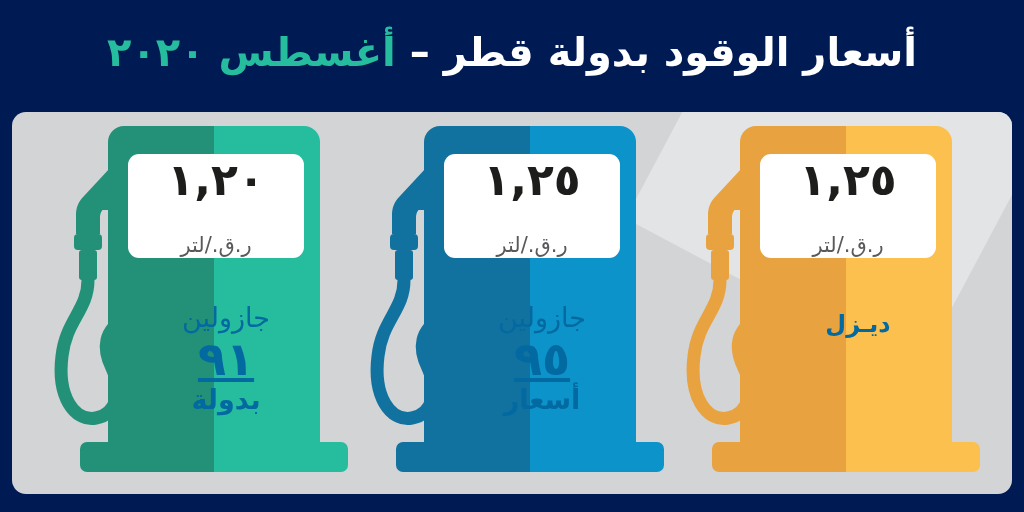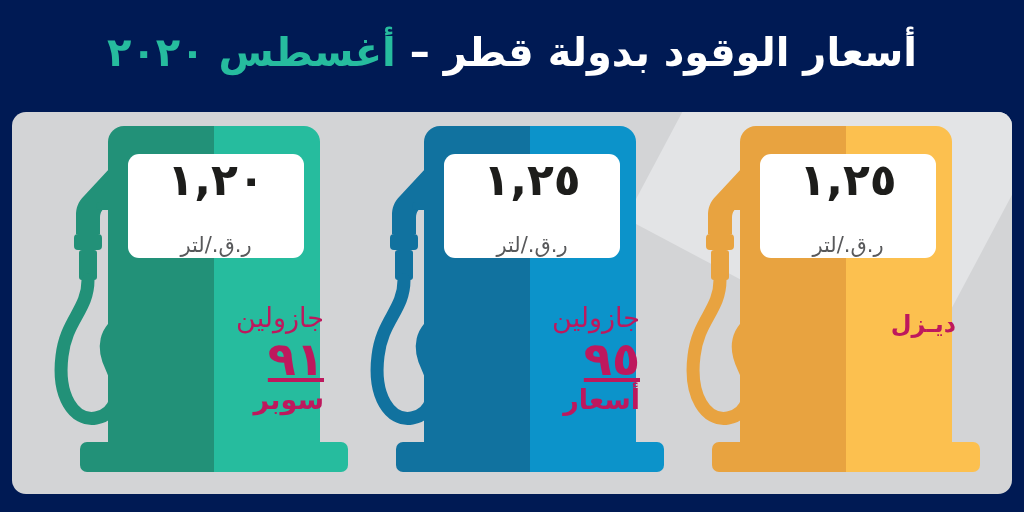--- a/index.html
+++ b/index.html
@@ -145,26 +145,26 @@
     font-size: 21px;
     font-weight: normal;
     color: #58595B;
     line-height: 1;
     margin-top: 9px;
   }
 
   
   .pump-labels {
     position: absolute;
-    left: 66px;
+    left: 74px;
     top: 178px;
     width: 212px;
     direction: rtl;
-    text-align: right;
-    color: #be185d;
+    text-align: center;
+    color: #0369a1;
     pointer-events: none;
   }
   .lbl-type {
     font-size: 27px;
     line-height: 1.05;
   }
   .lbl-octane {
     font-size: 46px;
     font-weight: bold;
     line-height: 1.1;
@@ -219,21 +219,21 @@
           <div class="half half-dark" style="background: rgb(34, 145, 120);"></div>
           <div class="half half-light" style="background: rgb(38, 188, 158);"></div>
         </div>
         <div class="price-card">
           <div class="price-value">١,٢٠</div>
           <div class="price-unit">ر.ق./لتر</div>
         </div>
         <div class="pump-labels">
           <div class="lbl-type">جازولين</div>
           <div class="lbl-octane">٩١</div>
-          <div class="lbl-grade">سوبر</div>
+          <div class="lbl-grade">بدولة</div>
         </div>
       </div>
 
       <div class="pump">
         <svg class="pump-nozzle" viewBox="0 0 110 296" xmlns="http://www.w3.org/2000/svg">
           <g id="nz2" fill="none" stroke-linecap="round" stroke-linejoin="round" stroke="#11729F">
             <path d="M62 8 L36 36 C30 42 28 48 28 55 L28 74 L52 74 L52 58 C52 52 55 48 60 45 L86 30 C92 26 92 18 86 13 C80 8 70 4 62 8 Z" fill="#11729F" stroke="none"></path>
             <path d="M52 46 L80 46 C86 46 90 50 90 56 L90 72 C90 78 86 82 80 82 L72 82" stroke-width="8"></path>
             <rect x="26" y="74" width="28" height="16" rx="4" fill="#11729F" stroke="none"></rect>
             <rect x="31" y="90" width="18" height="30" rx="3" fill="#11729F" stroke="none"></rect>

